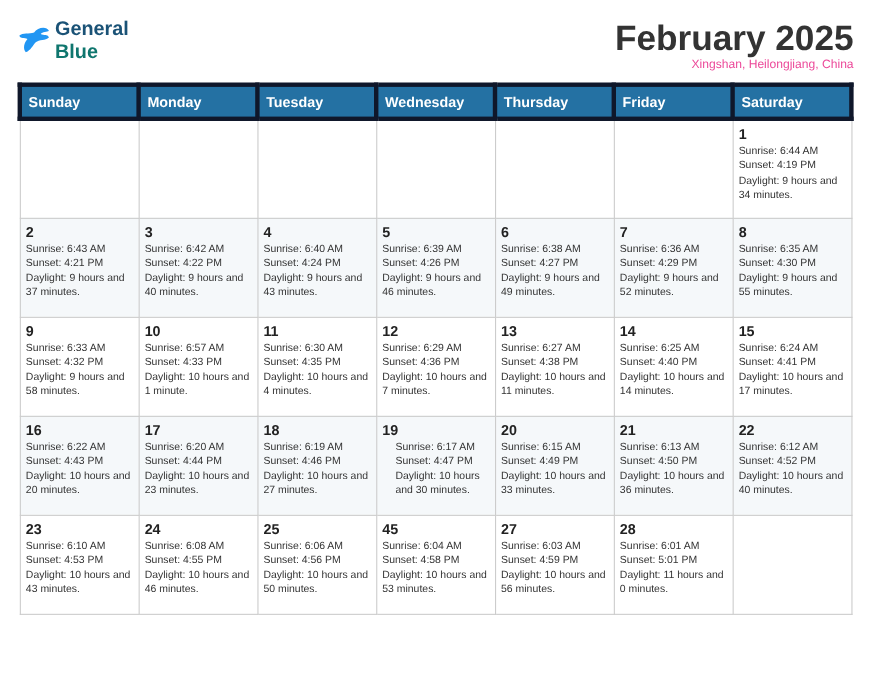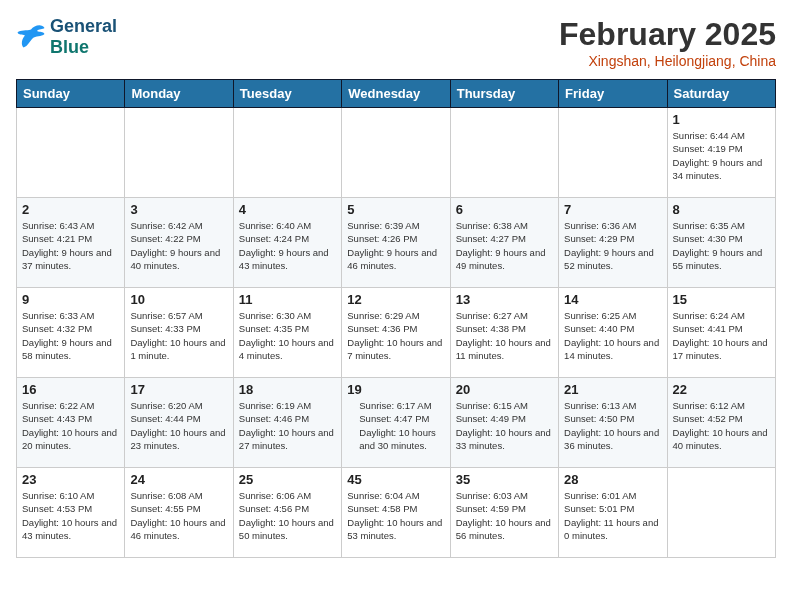--- a/index.html
+++ b/index.html
@@ -27,36 +27,36 @@
     }
     .title-block {
       text-align: right;
     }
     .month-title {
       font-size: 32px;
       font-weight: bold;
       color: #333;
     }
     .location-title {
-      font-size: 14px;
-      color: #c2410c;
+      font-size: 11px;
+      color: #ec4899;
     }
     .calendar {
       width: 100%;
       border-collapse: collapse;
       table-layout: fixed;
     }
     .calendar th {
       background: #2471A3;
       color: #fff;
       text-align: left;
       padding: 6px 6px;
       font-size: 13px;
       font-weight: bold;
-      border: 1px solid #0f172a;
+      border: 4px solid #0f172a;
     }
     .calendar td {
       vertical-align: top;
       border: 1px solid #ccc;
       padding: 4px 5px;
       font-size: 10px;
       color: #333;
       height: 90px;
       background: #fff;
     }
@@ -275,21 +275,21 @@
 Sunset: 4:56 PM
 Daylight: 10 hours and 50 minutes.</div>
         </td>
         <td>
           <div class="day-number">45</div>
           <div class="day-info" style="white-space: pre-line;">Sunrise: 6:04 AM
 Sunset: 4:58 PM
 Daylight: 10 hours and 53 minutes.</div>
         </td>
         <td>
-          <div class="day-number">35</div>
+          <div class="day-number">27</div>
           <div class="day-info" style="white-space: pre-line;">Sunrise: 6:03 AM
 Sunset: 4:59 PM
 Daylight: 10 hours and 56 minutes.</div>
         </td>
         <td>
           <div class="day-number">28</div>
           <div class="day-info" style="white-space: pre-line;">Sunrise: 6:01 AM
 Sunset: 5:01 PM
 Daylight: 11 hours and 0 minutes.</div>
         </td>

